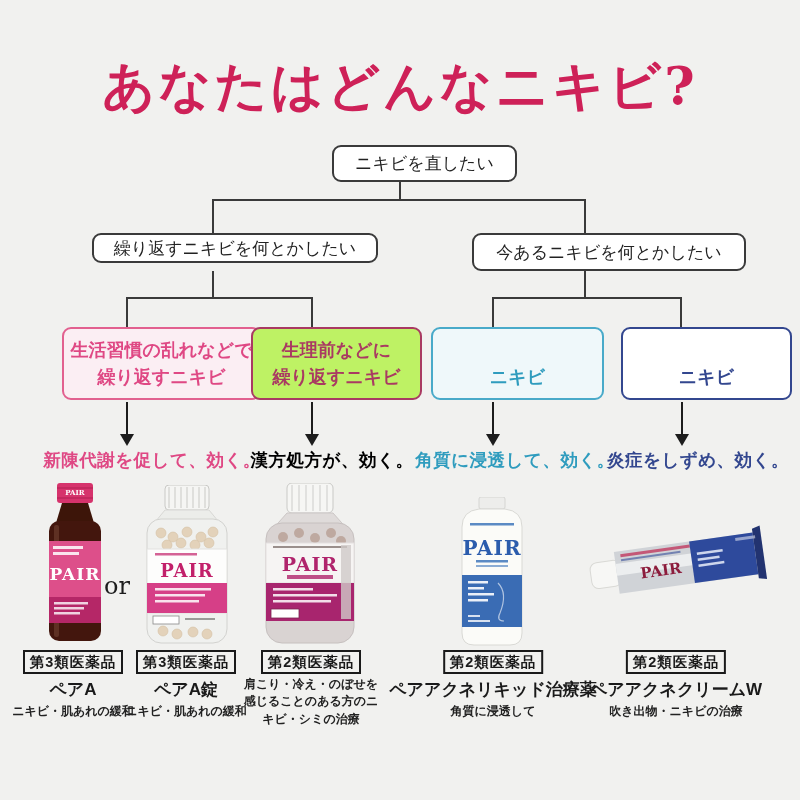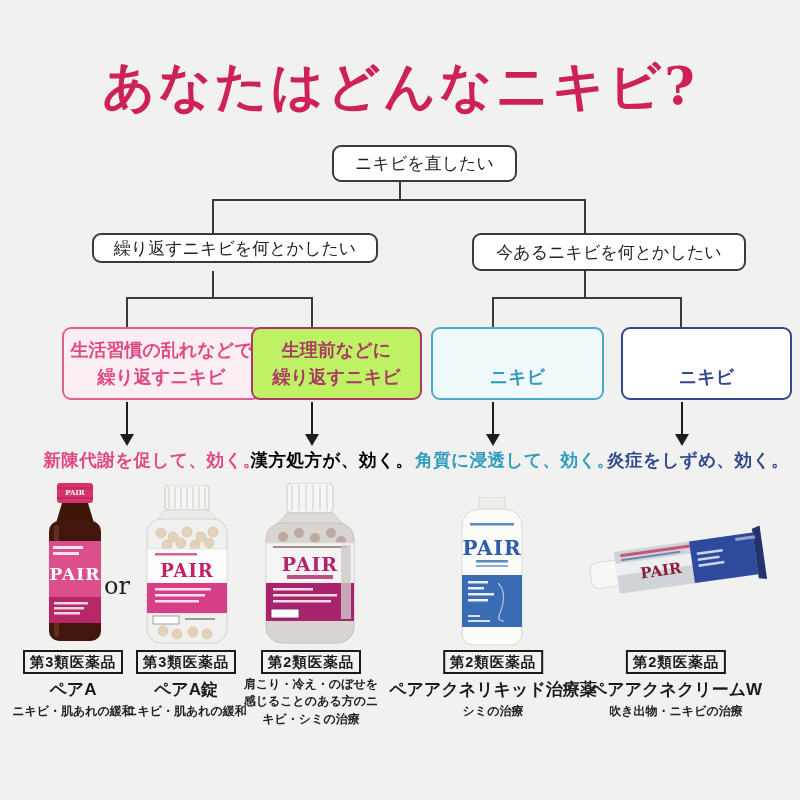--- a/index.html
+++ b/index.html
@@ -232,21 +232,21 @@
     <div class="pname">ペアA錠</div>
     <div class="pdesc w140">ニキビ・肌あれの緩和</div>
   </div>
   <div class="pcol" style="left:311px">
     <span class="badge">第2類医薬品</span>
     <div class="pdesc w132">肩こり・冷え・のぼせを感じることのある方のニキビ・シミの治療</div>
   </div>
   <div class="pcol" style="left:493px">
     <span class="badge">第2類医薬品</span>
     <div class="pname">ペアアクネリキッド治療薬</div>
-    <div class="pdesc wauto">シミの治療</div>
+    <div class="pdesc wauto">角質に浸透して</div>
   </div>
   <div class="pcol" style="left:676px">
     <span class="badge">第2類医薬品</span>
     <div class="pname">ペアアクネクリームW</div>
     <div class="pdesc wauto">吹き出物・ニキビの治療</div>
   </div>
 
 </div>
 
 </body></html>

